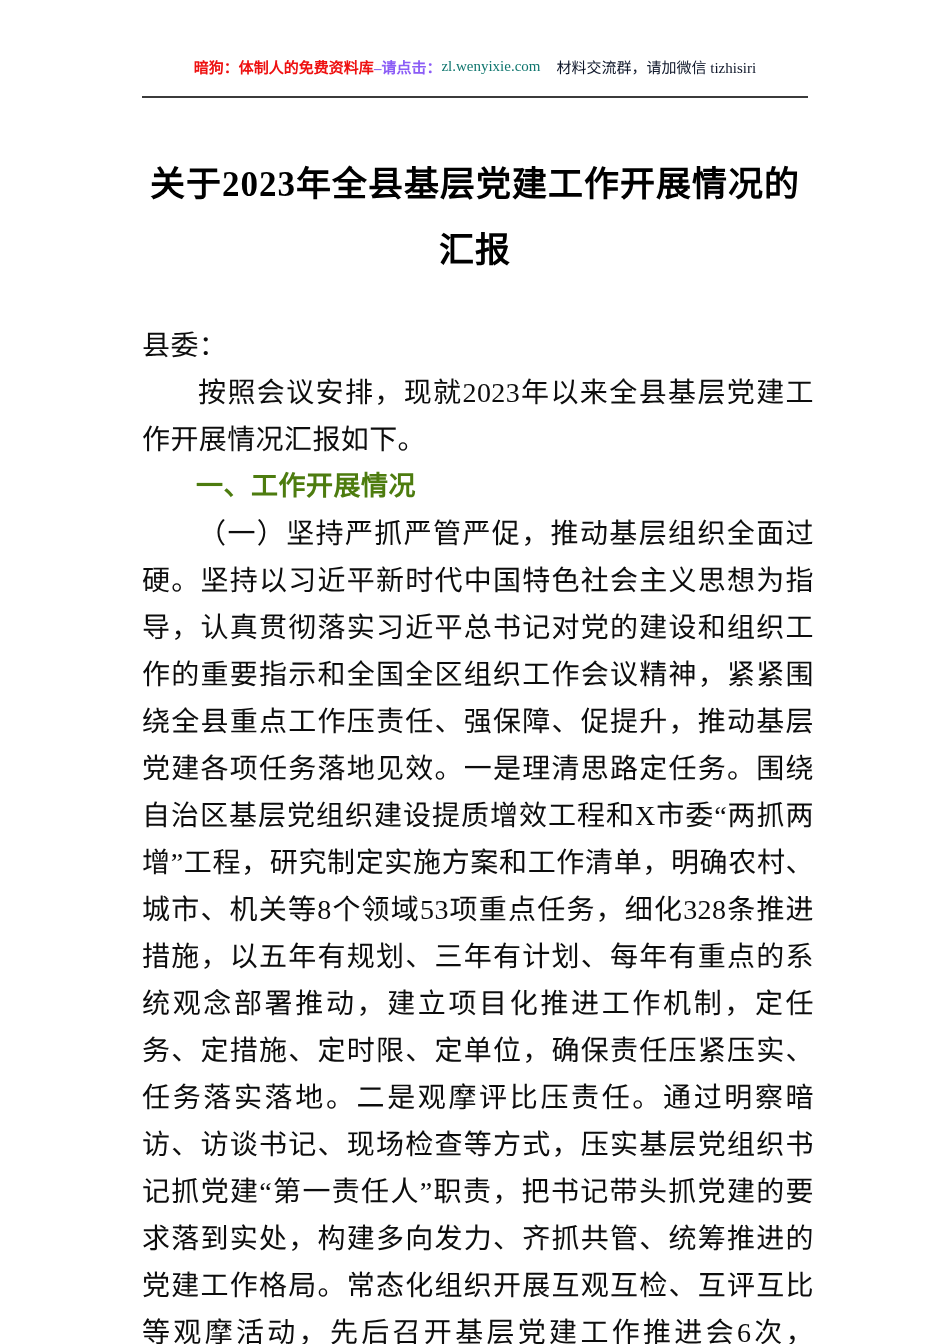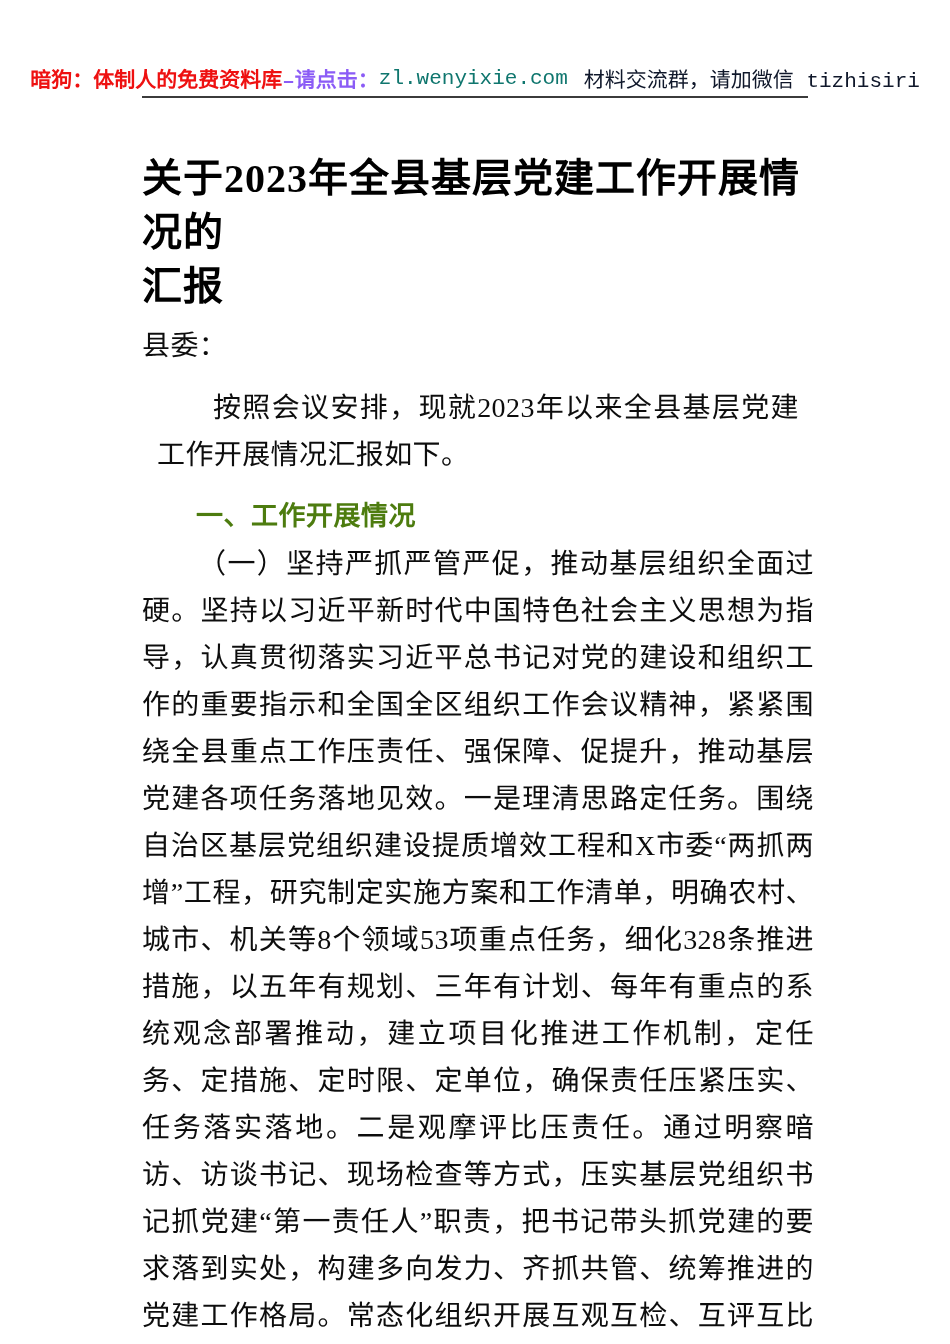--- a/index.html
+++ b/index.html
@@ -16,29 +16,29 @@
     margin: 0 auto;
     background: #ffffff;
     overflow: hidden;
     box-sizing: border-box;
   }
 
   
   .promo-banner {
     position: absolute;
     left: 142px;
-    top: 60px;
+    top: 48px;
     width: 666px;
     height: 36px;
     display: flex;
     align-items: center;
     justify-content: center;
     white-space: nowrap;
-    font-family: Liberation Mono, monospace;
-    font-size: 21px;
+    font-family: Liberation Serif, serif;
+    font-size: 15px;
     font-weight: bold;
     letter-spacing: 0px;
   }
   .promo-red {
     color: #ee1111;
     font-weight: bold;
   }
   .promo-dark {
     color: #8b5cf6;
     font-weight: bold;
@@ -62,25 +62,25 @@
     background: #3b3b3b;
   }
 
   
   .doc-title {
     position: absolute;
     left: 142px;
     top: 152px;
     width: 666px;
     font-family: "Liberation Serif", "DejaVu Serif", serif;
-    font-size: 40px;
+    font-size: 35px;
     font-weight: bold;
     color: #000000;
-    text-align: left;
-    line-height: 54px;
+    text-align: center;
+    line-height: 66px;
     letter-spacing: 1px;
   }
 
   
   .doc-body {
     position: absolute;
     left: 142px;
     top: 322px;
     width: 672px;
     font-family: "Liberation Serif", "DejaVu Serif", serif;
@@ -89,21 +89,21 @@
     line-height: 47px;
     letter-spacing: 0.4px;
   }
 
   .salutation {
     margin: 0;
     text-align: left;
   }
 
   .para {
-    margin: 15px;
+    margin: 0;
     text-align: justify;
     text-align-last: left;
     text-indent: 2em;
   }
 
   .section-heading {
     margin: 0;
     text-indent: 2em;
     font-family: "Liberation Sans", "DejaVu Sans", sans-serif;
     font-size: 27px;

